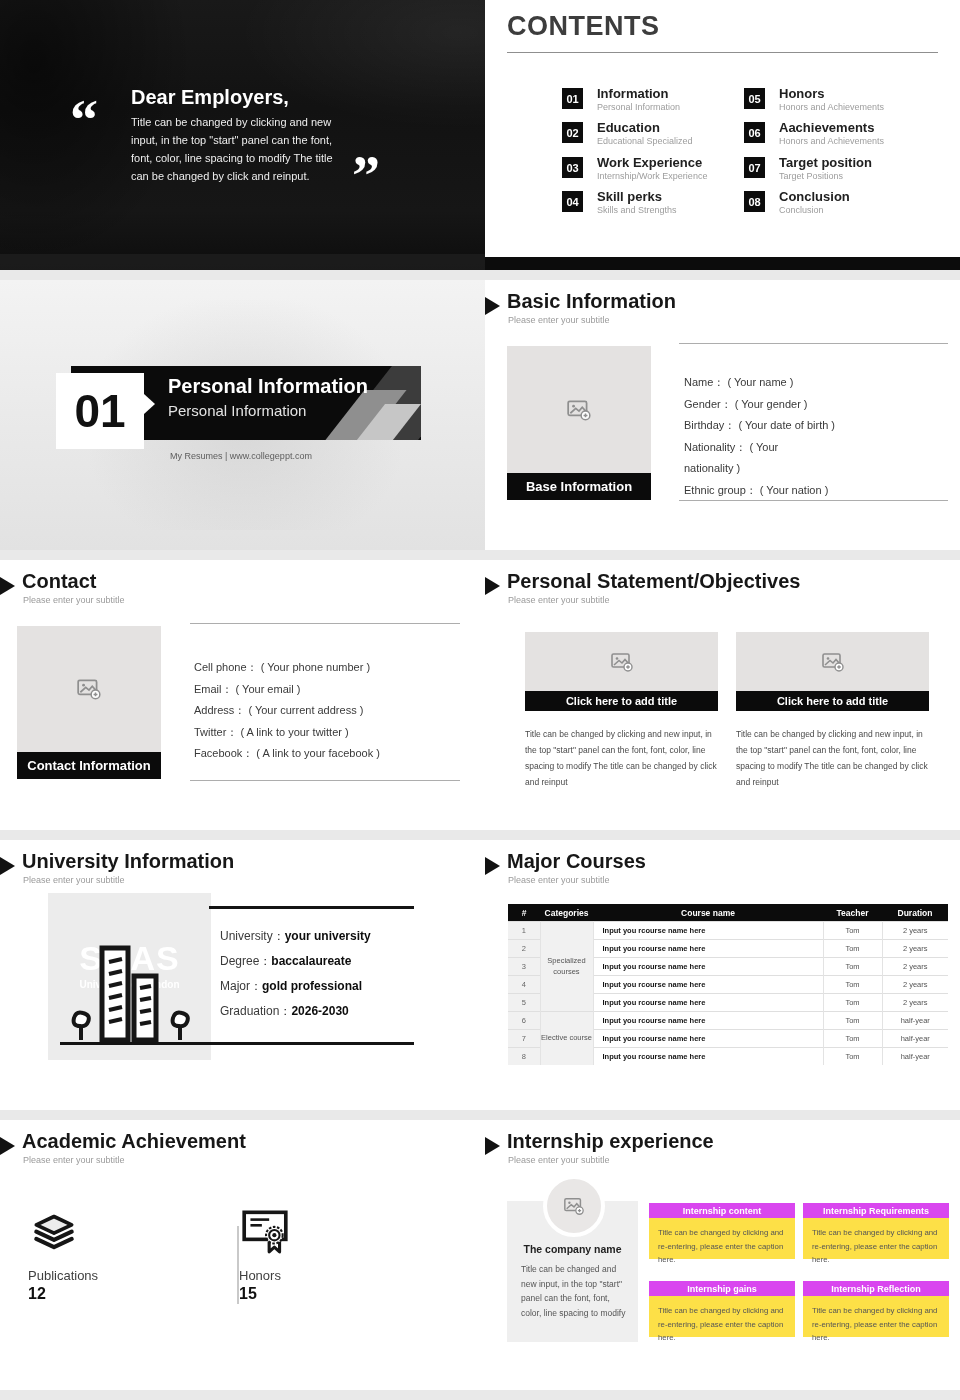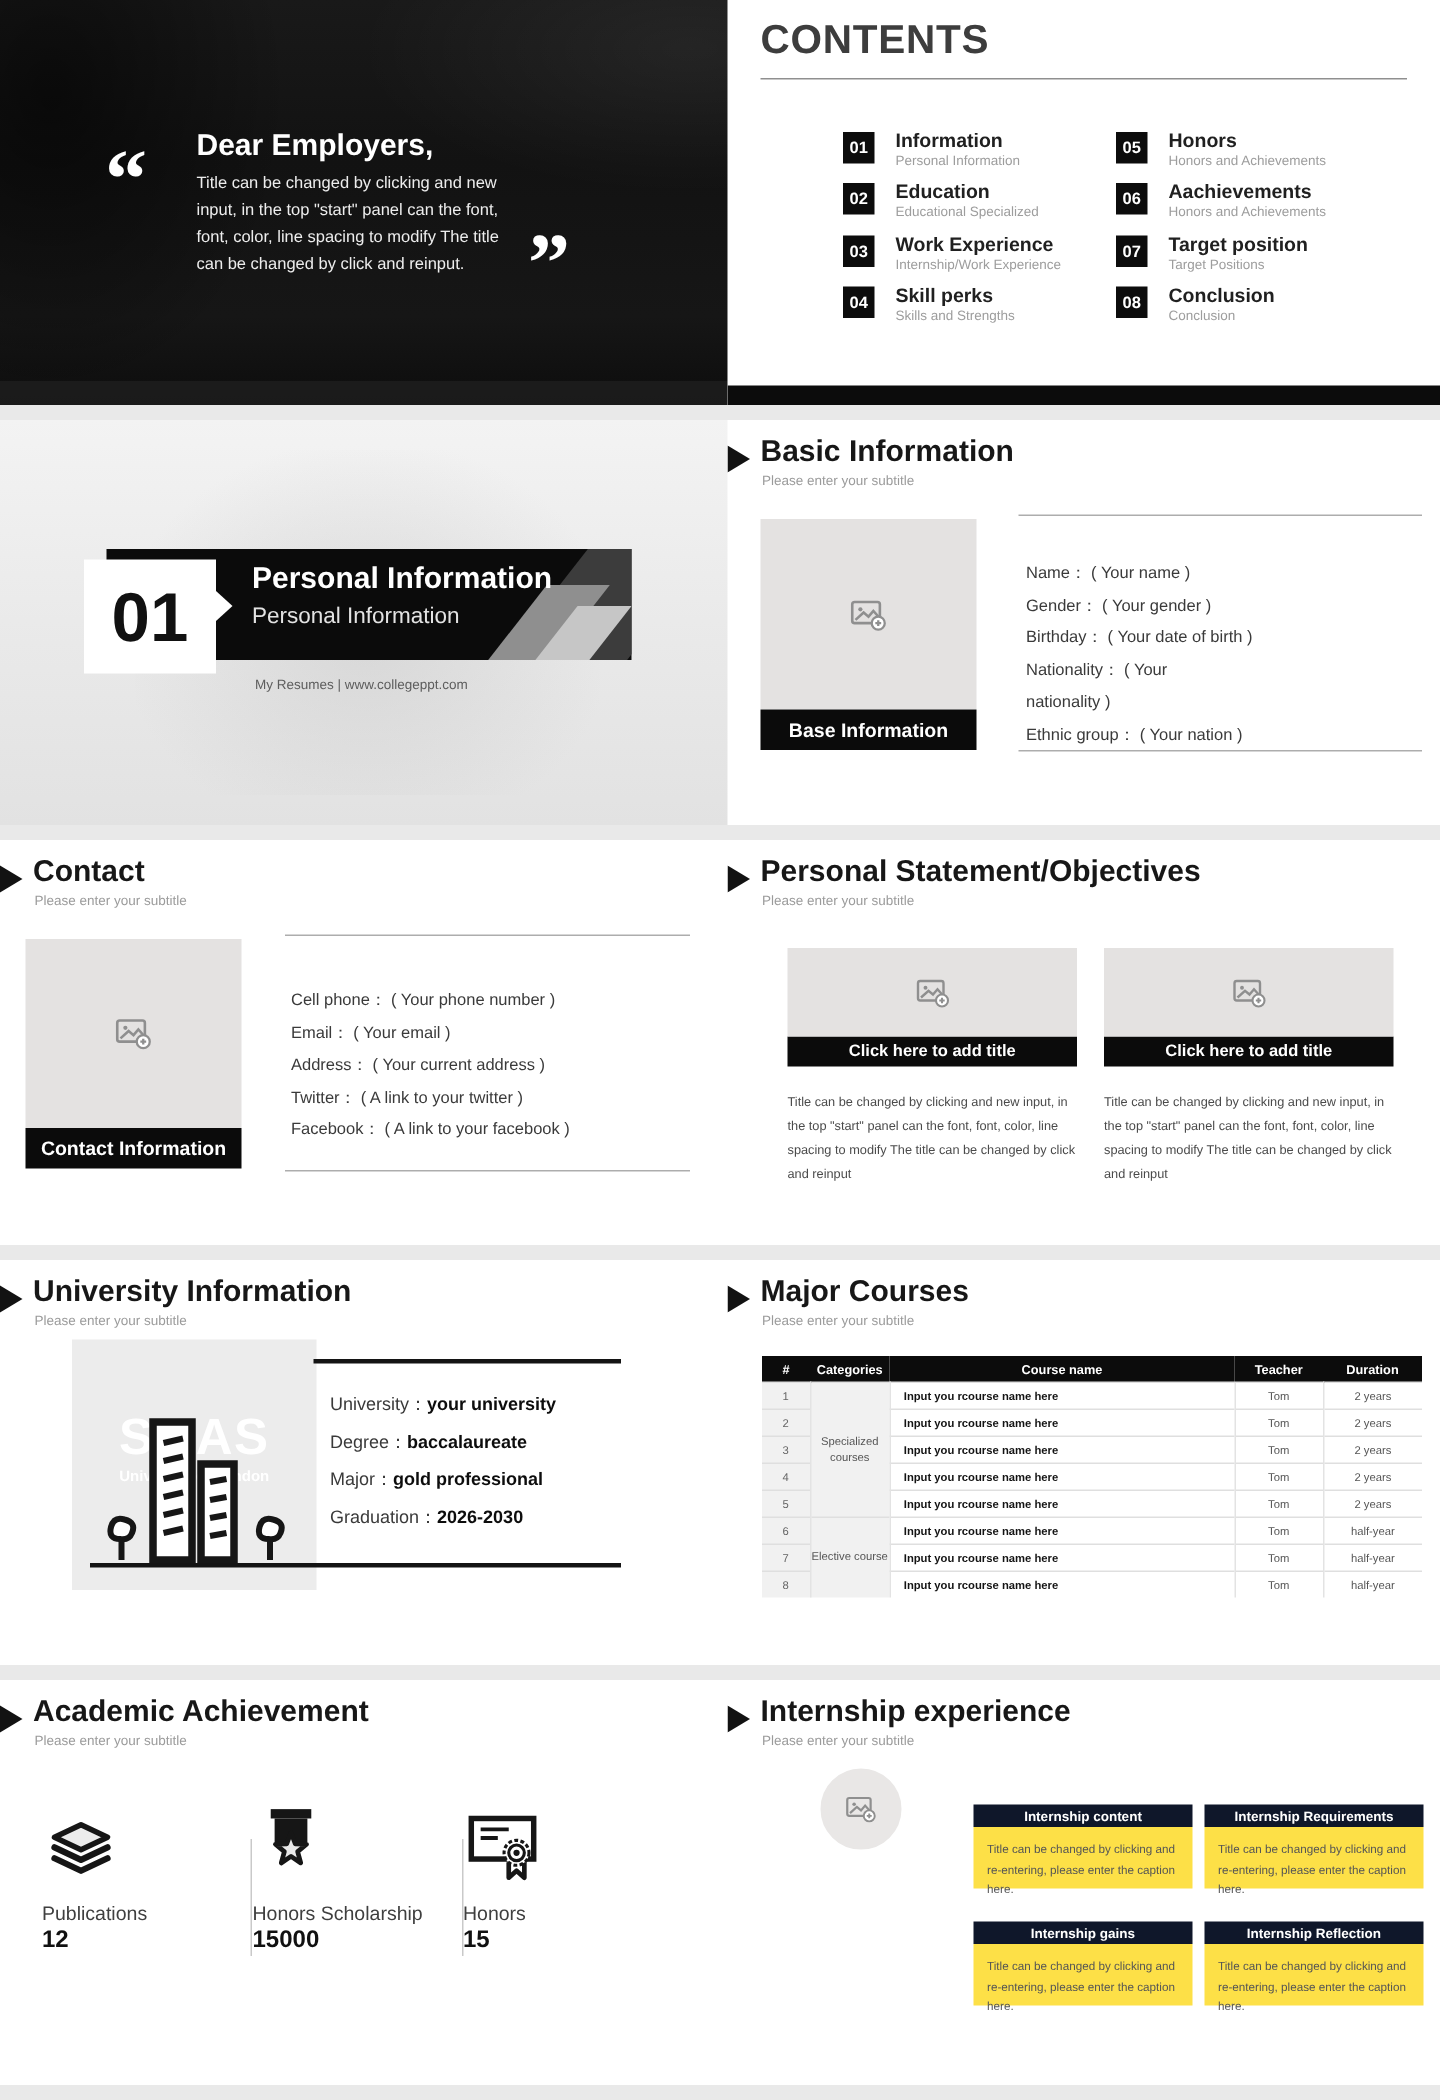--- a/index.html
+++ b/index.html
@@ -91,21 +91,21 @@
   .stat .lbl{margin-top:12px;font-size:13px;color:#3f3f3f;}
   .stat .val{margin-top:2px;font-size:16px;font-weight:700;color:#111;}
   .sdiv{width:1px;background:#c9c9c9;height:78px;margin-top:22px;}
 
   
   .icard{position:absolute;left:22px;top:81px;width:131px;height:141px;background:#efefef;}
   .icircle{position:absolute;left:58px;top:55px;width:54px;height:54px;border-radius:50%;background:#e9e7e6;border:4px solid #fff;display:flex;align-items:center;justify-content:center;z-index:2;}
   .iname{margin-top:42px;text-align:center;font-size:10.5px;font-weight:700;color:#222;}
   .ibody{margin:7px 12px 0 14px;font-size:8.5px;line-height:14.5px;color:#555;}
   .ibox{position:absolute;width:146px;}
-  .ibox .bh{height:15px;background:#0f172a;color:#fff;font-size:9px;font-weight:700;display:flex;align-items:center;justify-content:center;}
+  .ibox .bh{height:15px;background:#d946ef;color:#fff;font-size:9px;font-weight:700;display:flex;align-items:center;justify-content:center;}
   .ibox .bb{background:#fde047;padding:8px 0 0 9px;font-size:7.8px;line-height:13.5px;color:#555;height:33px;}
 </style>
 </head>
 <body>
 
 <div class="canvas">
 
   <div class="slide s-cover" style="left:0;top:0;">
     <div class="cover-tree"></div>
     <div class="cover-cloud"></div>
@@ -421,29 +421,20 @@
       <div class="stat">
         <svg width="52" height="52" viewBox="0 0 100 100">
           <path d="M16 40 L50 24 L84 40 L50 56 Z" fill="#ececec" stroke="#161616" stroke-width="7" stroke-linejoin="round"></path>
           <path d="M16 53 L50 69 L84 53" fill="none" stroke="#161616" stroke-width="8" stroke-linecap="round" stroke-linejoin="round"></path>
           <path d="M16 67 L50 83 L84 67" fill="none" stroke="#161616" stroke-width="8" stroke-linecap="round" stroke-linejoin="round"></path>
         </svg>
         <div class="lbl">Publications</div>
         <div class="val">12</div>
       </div>
       <div class="sdiv"></div>
-      <div class="stat">
-        <svg width="52" height="52" viewBox="0 0 100 100">
-          <rect x="24" y="4" width="52" height="12" fill="#161616"></rect>
-          <path d="M29 16 h42 v30 L50 60 L29 46 Z" fill="#161616"></path>
-          <polygon points="50,34 55.5,48.5 70,49 58.5,58.5 62.5,73 50,64.5 37.5,73 41.5,58.5 30,49 44.5,48.5" fill="#e8e8e8" stroke="#161616" stroke-width="6" stroke-linejoin="round"></polygon>
-        </svg>
-        <div class="lbl">Honors Scholarship</div>
-        <div class="val">15000</div>
-      </div>
       <div class="sdiv"></div>
       <div class="stat">
         <svg width="52" height="52" viewBox="0 0 100 100">
           <rect x="10" y="16" width="80" height="52" fill="none" stroke="#161616" stroke-width="7"></rect>
           <line x1="22" y1="30" x2="58" y2="30" stroke="#161616" stroke-width="5"></line>
           <line x1="22" y1="41" x2="44" y2="41" stroke="#161616" stroke-width="5"></line>
           <path d="M58 72 L58 92 L68 83 L78 92 L78 72" fill="#fff" stroke="#161616" stroke-width="6" stroke-linejoin="round"></path>
           <circle cx="68" cy="60" r="16" fill="#fff" stroke="#161616" stroke-width="4" stroke-dasharray="5 3"></circle>
           <circle cx="68" cy="60" r="10" fill="#fff" stroke="#161616" stroke-width="4"></circle>
           <circle cx="68" cy="60" r="4" fill="#161616"></circle>
@@ -466,20 +457,24 @@
 
     <div class="icircle">
       <svg width="22" height="22" viewBox="0 0 24 24">
           <rect x="2" y="4" width="17" height="13" rx="1.5" fill="none" stroke="#8f8f8f" stroke-width="1.6"></rect>
           <circle cx="7" cy="8.5" r="1.3" fill="#8f8f8f"></circle>
           <path d="M4 15 L9 10.5 L12 13 L15 9.5 L19 14" fill="none" stroke="#8f8f8f" stroke-width="1.6"></path>
           <circle cx="18" cy="17" r="4" fill="#fff" stroke="#8f8f8f" stroke-width="1.4"></circle>
           <path d="M18 15.2v3.6 M16.2 17h3.6" stroke="#8f8f8f" stroke-width="1.4"></path>
         </svg>
     </div>
+    <div class="icard">
+      <div class="iname">The company name</div>
+      <div class="ibody">Title can be changed and new input, in the top "start" panel can the font, font, color, line spacing to modify</div>
+    </div>
 
     <div class="ibox" style="left:164px;top:83px;">
       <div class="bh">Internship content</div>
       <div class="bb">Title can be changed by clicking and re-entering, please enter the caption here.</div>
     </div>
     <div class="ibox" style="left:318px;top:83px;">
       <div class="bh">Internship Requirements</div>
       <div class="bb">Title can be changed by clicking and re-entering, please enter the caption here.</div>
     </div>
     <div class="ibox" style="left:164px;top:161px;">

